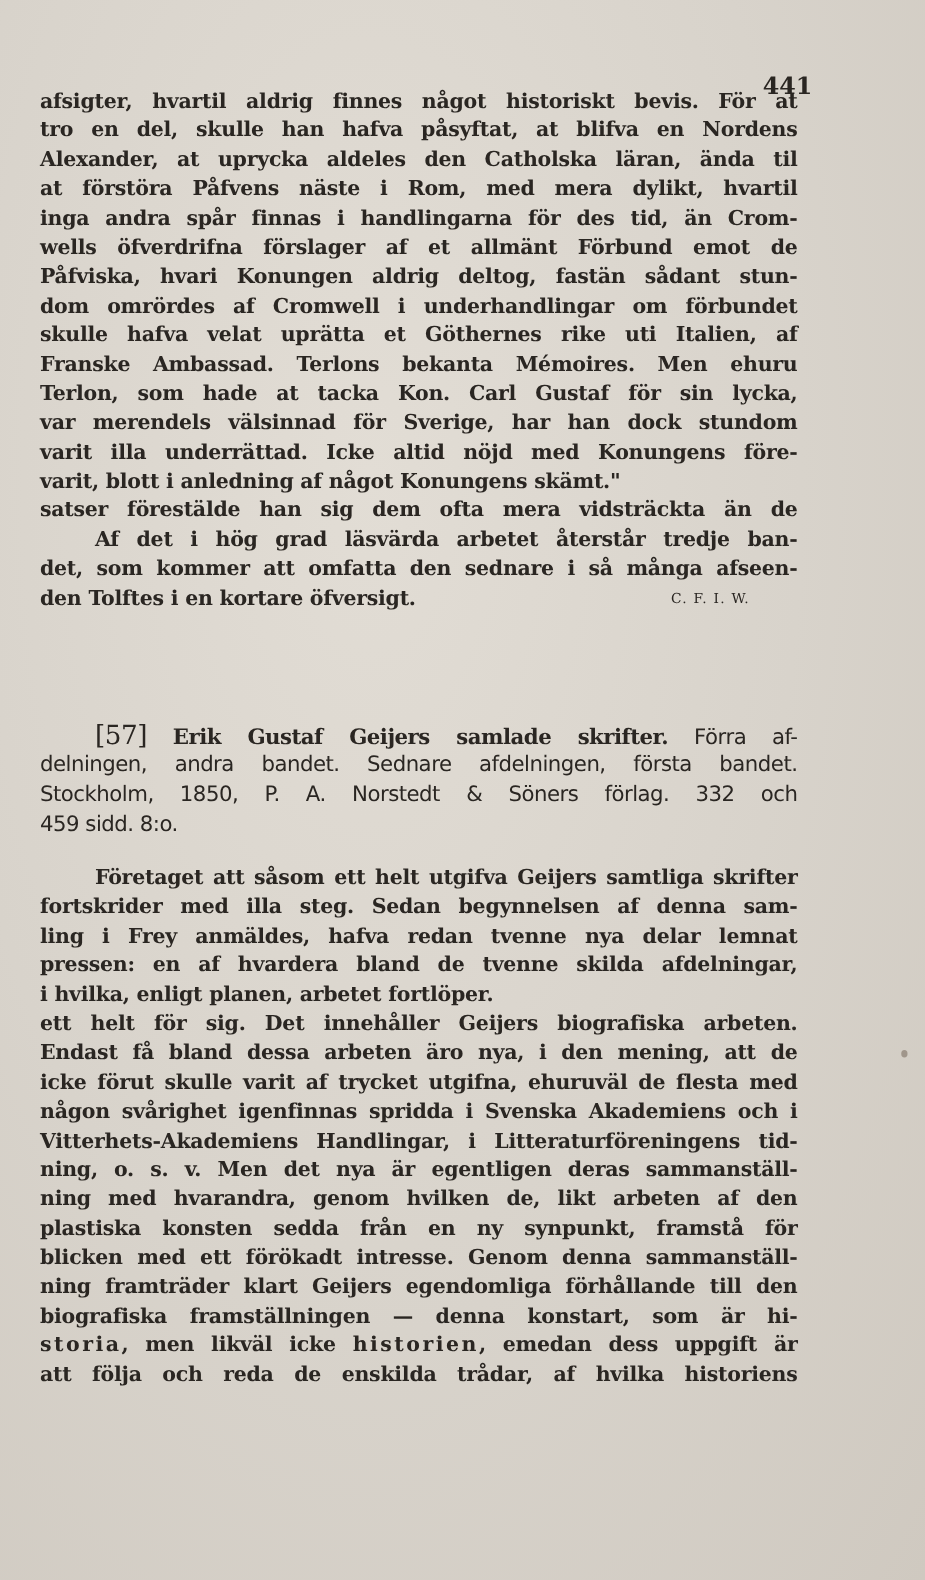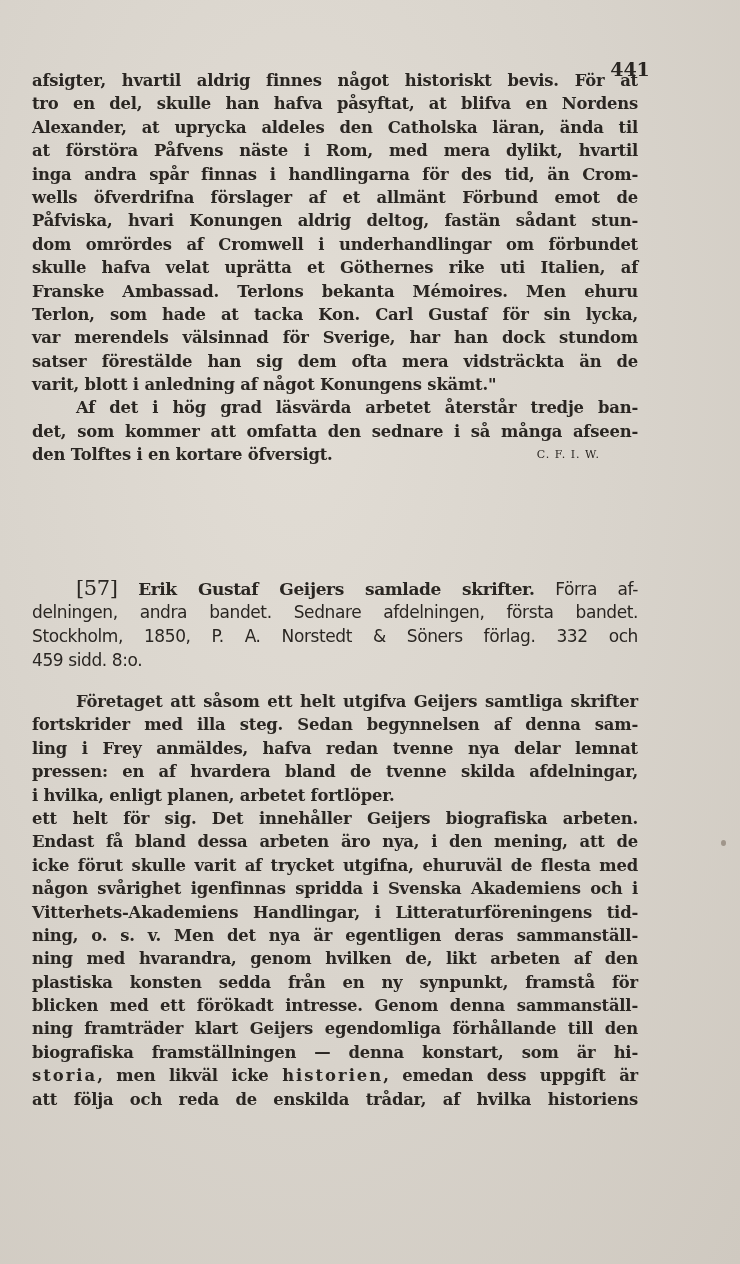--- a/index.html
+++ b/index.html
@@ -45,22 +45,23 @@
     <div class="line">Alexander, at uprycka aldeles den Catholska läran, ända til</div>
     <div class="line">at förstöra Påfvens näste i Rom, med mera dylikt, hvartil</div>
     <div class="line">inga andra spår finnas i handlingarna för des tid, än Crom-</div>
     <div class="line">wells öfverdrifna förslager af et allmänt Förbund emot de</div>
     <div class="line">Påfviska, hvari Konungen aldrig deltog, fastän sådant stun-</div>
     <div class="line">dom omrördes af Cromwell i underhandlingar om förbundet</div>
     <div class="line">skulle hafva velat uprätta et Göthernes rike uti Italien, af</div>
     <div class="line">Franske Ambassad. Terlons bekanta Mémoires.  Men ehuru</div>
     <div class="line">Terlon, som hade at tacka Kon. Carl Gustaf för sin lycka,</div>
     <div class="line">var merendels välsinnad för Sverige, har han dock stundom</div>
+    <div class="line">varit illa underrättad.  Icke altid nöjd med Konungens före-</div>
+    <div class="line last">varit, blott i anledning af något Konungens skämt."</div>
     <div class="line">satser förestälde han sig dem ofta mera vidsträckta än de</div>
-    <div class="line last">varit, blott i anledning af något Konungens skämt."</div>
     <div class="line indent">Af det i hög grad läsvärda arbetet återstår tredje ban-</div>
     <div class="line">det, som kommer att omfatta den sednare i så många afseen-</div>
     <div class="line last">
       <span>den Tolftes i en kortare öfversigt.</span>
       <span class="signature">C. F. I. W.</span>
     </div>
   </div>
 
   <div class="text-block" style="top:576px;">
     <div class="heading-line indent">

